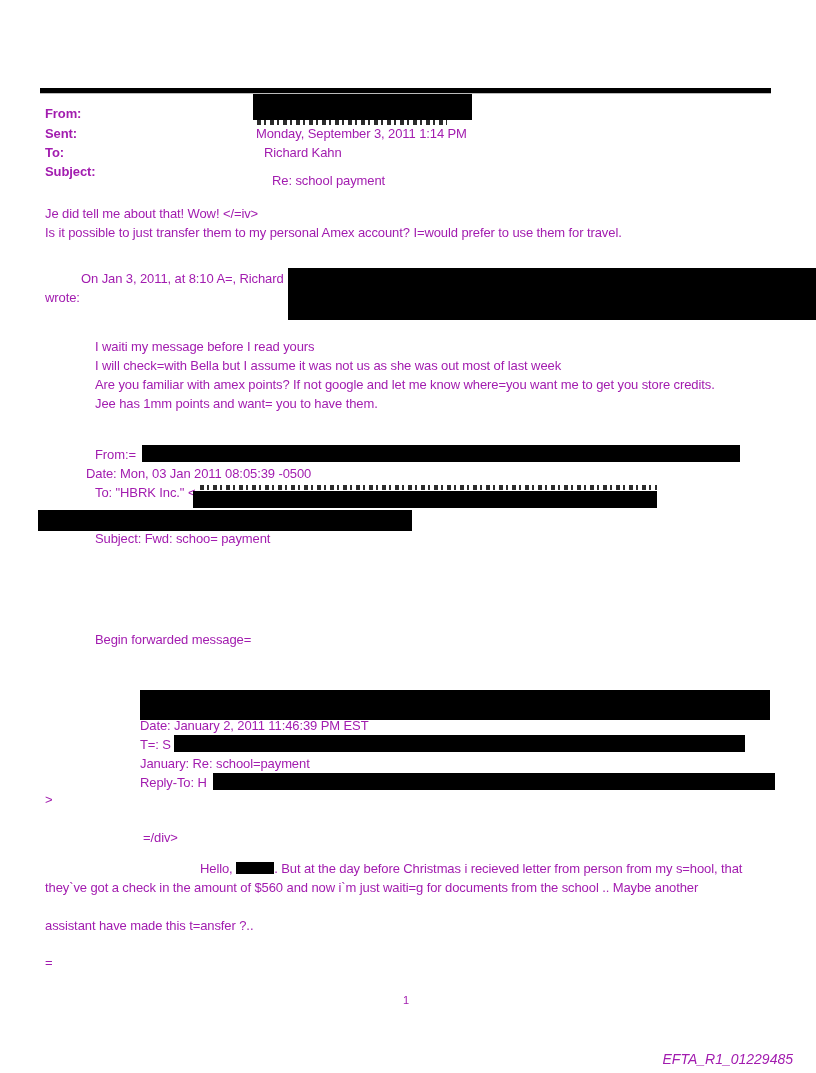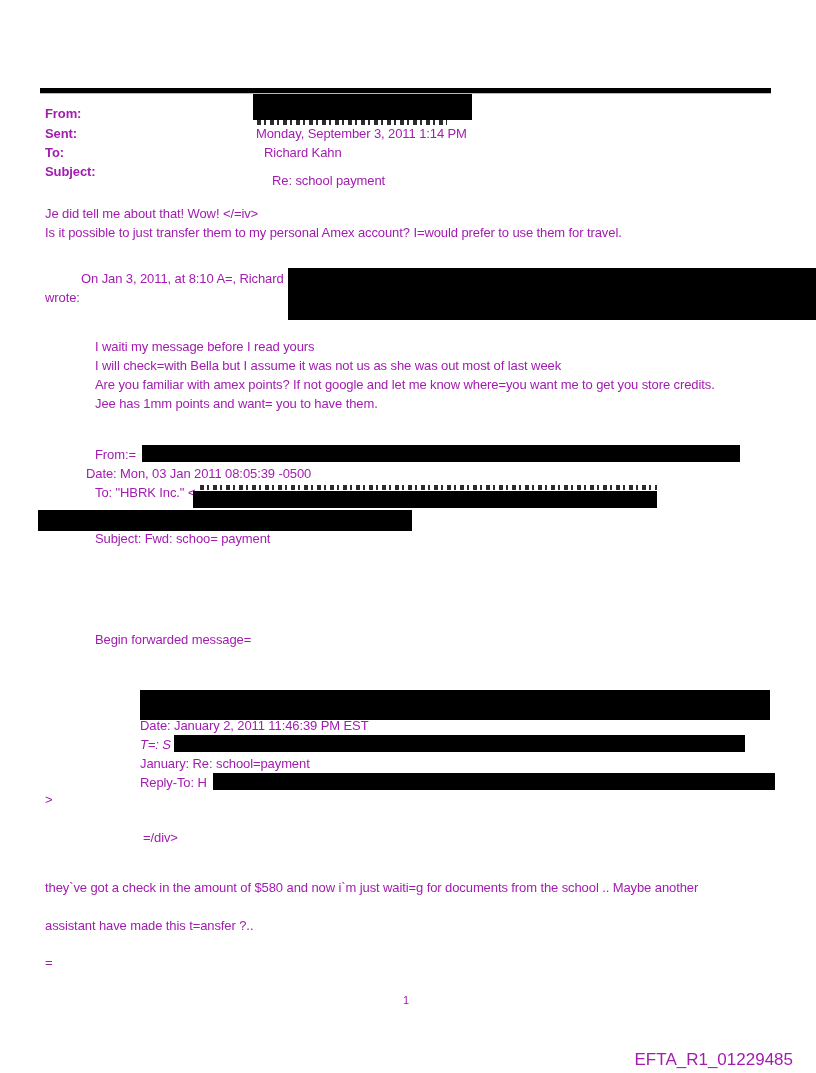--- a/index.html
+++ b/index.html
@@ -25,21 +25,21 @@
     opacity:.9;
   }
   .inline-redaction {
     display:inline-block;
     width:38px;
     height:12px;
     background:#000;
     vertical-align:-1px;
   }
   .pagenum { font-size:11px; }
-  .bates { font-size:17px; letter-spacing:0; }
+  .bates { font-size:14px; letter-spacing:0;font-style:italic; }
 </style>
 </head>
 <body>
 
 <div class="page">
 
   <div class="rule" style="left:40px; top:88px; width:731px; height:5px;"></div>
 
   <div class="t b" style="left:45px; top:106px;">From:</div>
   <div class="bar" style="left:253px; top:94px; width:219px; height:26px;"></div>
@@ -77,33 +77,34 @@
   <div class="bar" style="left:38px; top:510px; width:374px; height:21px;"></div>
 
   <div class="t" style="left:95px; top:531px;">Subject: Fwd: schoo= payment</div>
 
 
   <div class="t" style="left:95px; top:632px;">Begin forwarded message=</div>
 
   <div class="t" style="left:140px; top:718px;">Date: January 2, 2011 11:46:39 PM EST</div>
   <div class="bar" style="left:140px; top:690px; width:630px; height:30px;"></div>
 
-  <div class="t" style="left:140px; top:737px;font-style:italic;">T=: S</div>
+  <div class="t" style="left:140px; top:737px;">T=: S</div>
   <div class="bar" style="left:174px; top:735px; width:571px; height:17px;"></div>
 
   <div class="t" style="left:140px; top:756px;">January: Re: school=payment</div>
 
   <div class="t" style="left:140px; top:775px;">Reply-To: H</div>
   <div class="bar" style="left:213px; top:773px; width:562px; height:17px;"></div>
 
   <div class="t" style="left:45px; top:792px;">&gt;</div>
 
   <div class="t" style="left:143px; top:830px;">=/div&gt;</div>
 
-  <div class="t" style="left:45px; top:880px;">they`ve got a check in the amount of $580 and now i`m just waiti=g for documents from the school .. Maybe another</div>
+  <div class="t" style="left:200px; top:861px;"><span>Hello, </span><span class="inline-redaction"></span><span>. But at the day before Christmas i recieved letter from person from my s=hool, that</span></div>
+  <div class="t" style="left:45px; top:880px;">they`ve got a check in the amount of $560 and now i`m just waiti=g for documents from the school .. Maybe another</div>
   <div class="t" style="left:45px; top:918px;">assistant have made this t=ansfer ?..</div>
 
   <div class="t" style="left:45px; top:955px;">=</div>
 
   <div class="t pagenum" style="left:403px; top:993px;">1</div>
   <div class="t bates" style="right:23px; top:1052px;">EFTA_R1_01229485</div>
 
 </div>
 
 </body></html>

